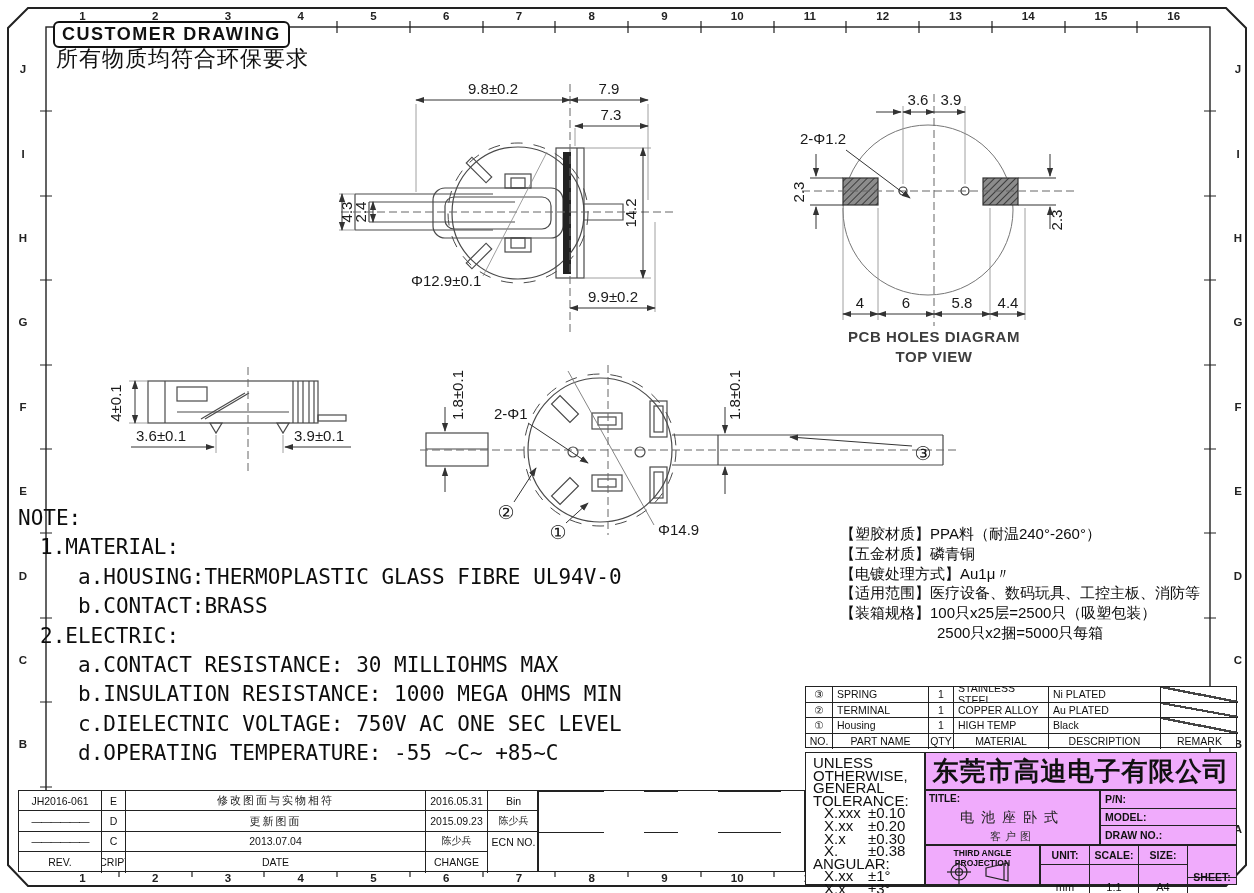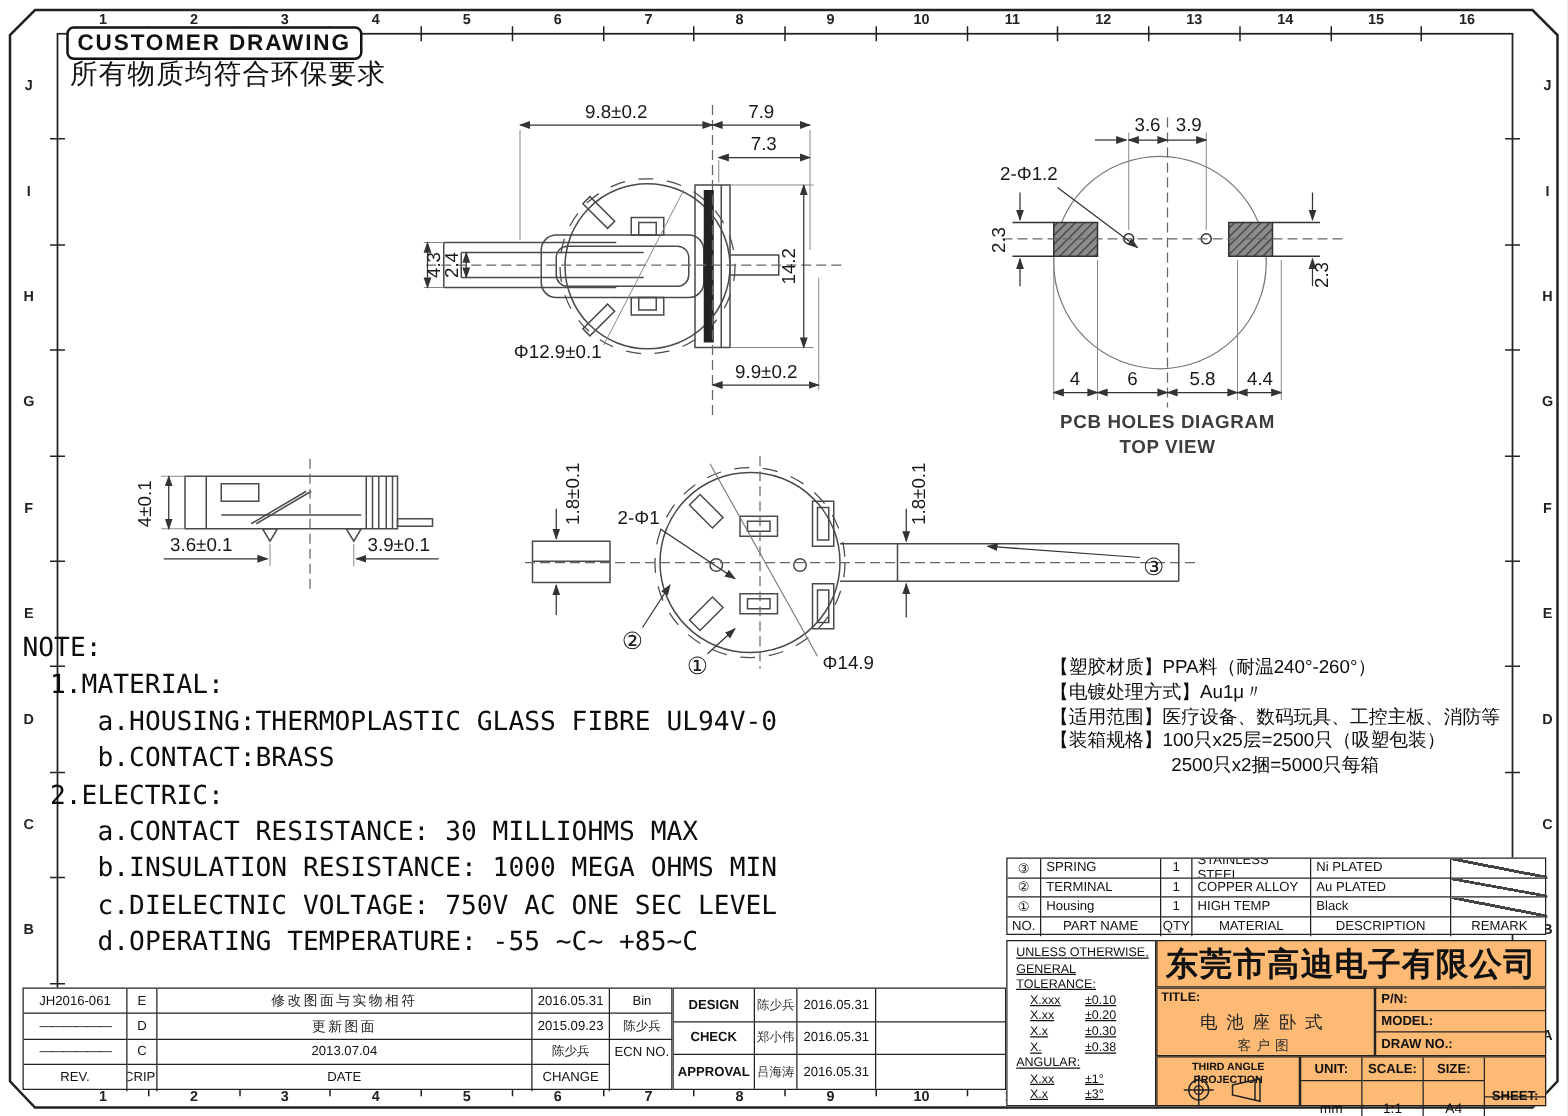--- a/index.html
+++ b/index.html
@@ -27,26 +27,26 @@
   
   #parts-table{left:805px;top:686px;width:432px;height:62px;display:grid;grid-template-columns:27px 96px 25px 95px 112px 77px;grid-template-rows:repeat(4,15.5px);border:1.2px solid #222;background:#fff;z-index:4;box-sizing:border-box;font-size:10.5px;}
   #parts-table .c{border-right:1px solid #222;border-bottom:1px solid #222;display:flex;align-items:center;justify-content:center;overflow:hidden;box-sizing:border-box;}
   #parts-table .c:nth-child(6n){border-right:none;}
   #parts-table .c.last{border-bottom:none;}
   #parts-table .l{justify-content:flex-start;padding-left:4px;}
   #parts-table .hd{font-size:10.5px;}
   .diag{width:100%;height:100%;background:linear-gradient(to top right,transparent 46%,#444 46%,#444 54%,transparent 54%);}
 
   
-  #tolerance-block{left:805px;top:752px;width:120px;height:133px;border:1.2px solid #222;box-sizing:border-box;background:#fff;z-index:4;font-size:10px;padding:4px 0 0 7px;line-height:12.6px;text-decoration:underline;}
+  #tolerance-block{left:805px;top:752px;width:120px;height:133px;border:1.2px solid #222;box-sizing:border-box;background:#fff;z-index:4;font-size:15px;padding:4px 0 0 7px;line-height:12.6px;}
   #tolerance-block .trow{display:flex;}
   #tolerance-block .trow span:first-child{width:44px;padding-left:11px;}
 
   
-  .tb{border:1.2px solid #222;box-sizing:border-box;background:#fdba74;z-index:4;}
+  .tb{border:1.2px solid #222;box-sizing:border-box;background:#f0abfc;z-index:4;}
   #company-cell{left:925px;top:752px;width:312px;height:38px;display:flex;align-items:center;justify-content:center;font-size:26px;font-weight:700;letter-spacing:1px;}
   #title-cell{left:925px;top:790px;width:175px;height:55px;}
   #title-cell .lab{position:absolute;left:3px;top:2px;font-size:10px;font-weight:700;}
   #title-cell .pname{position:absolute;left:0;right:0;top:18px;text-align:center;font-size:14px;letter-spacing:7px;color:#222;}
   #title-cell .ptype{position:absolute;left:0;right:0;top:38px;text-align:center;font-size:11px;letter-spacing:4px;color:#333;}
   #pn-cells{left:1100px;top:790px;width:137px;height:55px;display:grid;grid-template-rows:repeat(3,1fr);}
   #pn-cells div{border-bottom:1px solid #222;font-size:10.5px;font-weight:700;display:flex;align-items:center;padding-left:4px;box-sizing:border-box;}
   #pn-cells div.last{border-bottom:none;}
   #projection-cell{left:925px;top:845px;width:115px;height:40px;}
   #projection-cell .lab{position:absolute;left:0;right:0;top:2px;text-align:center;font-size:8.5px;font-weight:700;}
@@ -55,21 +55,21 @@
   #unit-cells div:nth-child(4n){border-right:none;margin-top:31px;}
   #unit-cells div:nth-child(n+5){border-bottom:none;font-weight:400;font-size:11px;}
 
   
   #rev-table{left:18px;top:790px;width:520px;height:82px;display:grid;grid-template-columns:83px 24px 300px 62px 51px;grid-template-rows:repeat(4,20.4px);border:1.2px solid #222;box-sizing:border-box;background:#fff;z-index:4;font-size:10.5px;}
   #rev-table .c{border-right:1px solid #222;border-bottom:1px solid #222;display:flex;align-items:center;justify-content:center;box-sizing:border-box;overflow:hidden;}
   #rev-table .c:nth-child(5n){border-right:none;}
   #rev-table .c.last{border-bottom:none;}
   #rev-table .cjk{font-size:11px;letter-spacing:2px;color:#222;text-align:right;}
   #rev-table .dash{letter-spacing:-1px;color:#222;}
-  #approval-table{left:538px;top:790px;width:267px;height:82px;display:grid;grid-template-columns:65px 34px 63px 1fr;grid-template-rows:repeat(3,1fr);border:1.2px solid #222;box-sizing:border-box;background:#fff;z-index:4;font-size:10.5px;}
+  #approval-table{left:538px;top:790px;width:267px;height:82px;display:grid;grid-template-columns:65px 34px 63px 1fr;grid-template-rows:repeat(3,1fr);border:1.2px solid #222;box-sizing:border-box;background:#fff;z-index:4;font-size:10.5px;gap:40px;}
   #approval-table .c{border-right:1px solid #222;border-bottom:1px solid #222;display:flex;align-items:center;justify-content:center;box-sizing:border-box;overflow:hidden;}
   #approval-table .c:nth-child(4n){border-right:none;}
   #approval-table .c.last{border-bottom:none;}
   #approval-table .nm{font-size:10px;color:#333;}
   #approval-table .rl{font-weight:700;}
 </style>
 </head>
 <body>
 
 <div id="page">
@@ -352,20 +352,21 @@
     <div class="ind2">b.CONTACT:BRASS</div>
     <div class="ind1">2.ELECTRIC:</div>
     <div class="ind2">a.CONTACT RESISTANCE: 30 MILLIOHMS MAX</div>
     <div class="ind2">b.INSULATION RESISTANCE: 1000 MEGA OHMS MIN</div>
     <div class="ind2">c.DIELECTNIC VOLTAGE: 750V AC ONE SEC LEVEL</div>
     <div class="ind2">d.OPERATING TEMPERATURE: -55 ~C~ +85~C</div>
   </div>
 
   <div id="specs-cn" class="abs">
     <div>【塑胶材质】PPA料（耐温240°-260°）</div>
+    <div>【五金材质】磷青铜</div>
     <div>【电镀处理方式】Au1μ〃</div>
     <div>【适用范围】医疗设备、数码玩具、工控主板、消防等</div>
     <div>【装箱规格】100只x25层=2500只（吸塑包装）</div>
     <div class="cont">2500只x2捆=5000只每箱</div>
   </div>
 
   <div id="parts-table" class="abs">
     <div class="c">③</div>
     <div class="c l">SPRING</div>
     <div class="c">1</div>

